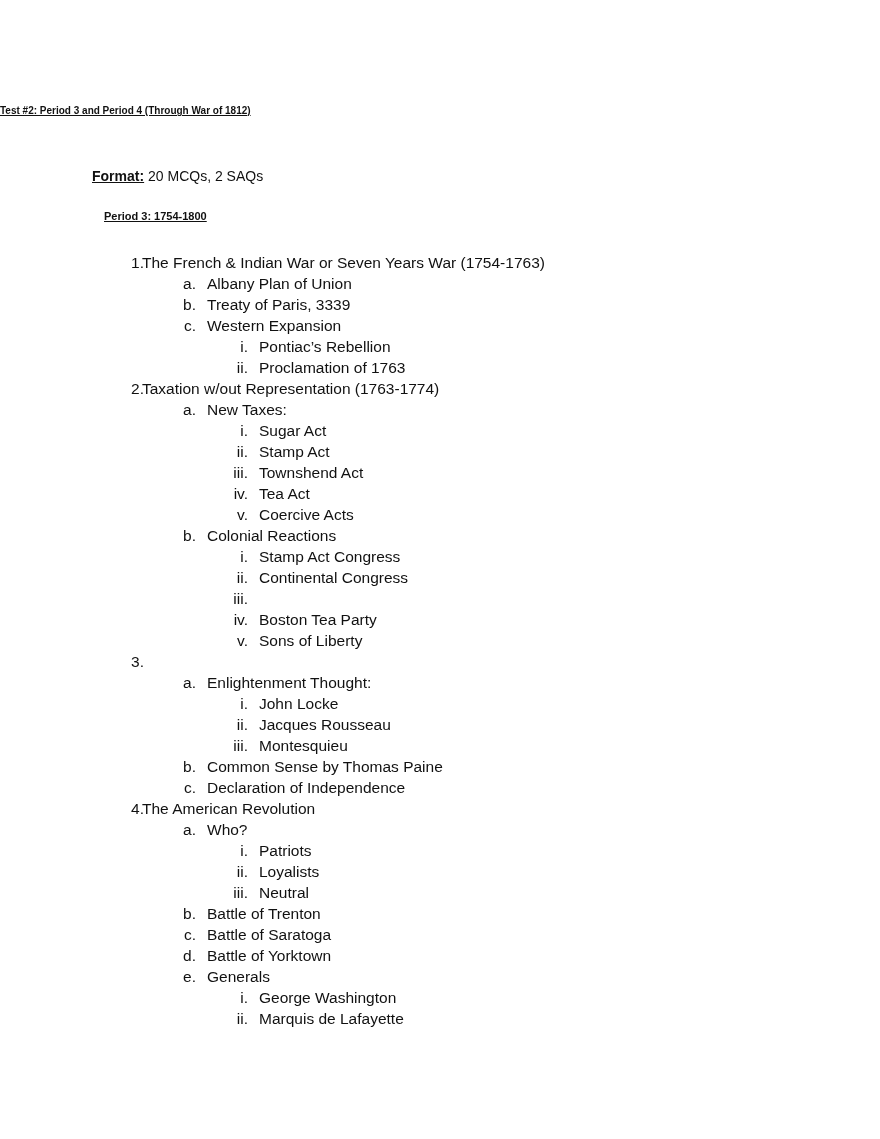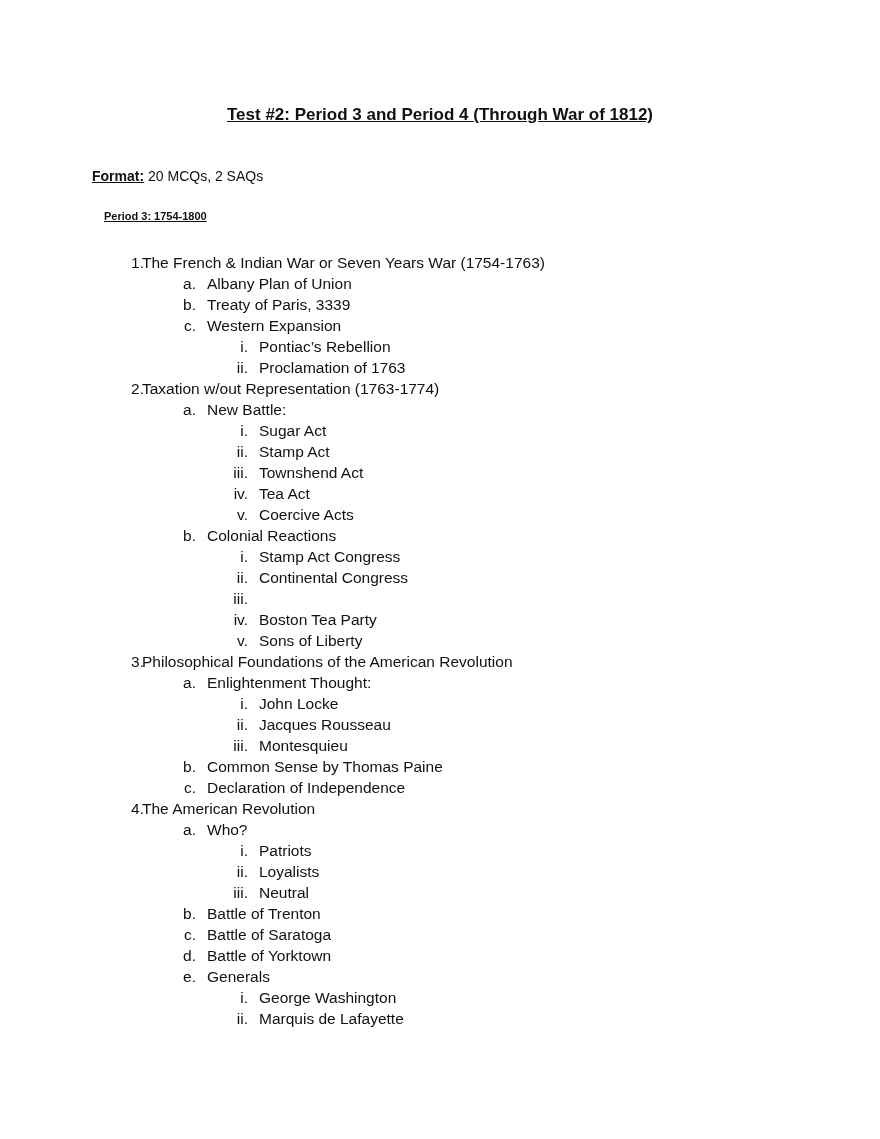--- a/index.html
+++ b/index.html
@@ -1,20 +1,20 @@
 <!DOCTYPE html>
 <html><head>
   <meta charset="utf-8">
   <style>
     html, body { margin: 0; padding: 0; background: #ffffff; }
     body { width: 880px; height: 1139px; position: relative; overflow: hidden;
            font-family: "Liberation Sans", "DejaVu Sans", sans-serif; color: #111; }
     .page { position: absolute; left: 0; top: 0; width: 880px; height: 1139px; }
-    .title { position: absolute; top: 105px; left: 0; width: 880px; text-align: center;
-             font-size: 17px; font-weight: bold; text-decoration: underline; }
+    .title { position: absolute; top: 105px; left: 0; width: 880px; text-align: left;
+             font-size: 10px; font-weight: bold; text-decoration: underline; }
     .format { position: absolute; top: 168px; left: 92px; font-size: 14px; }
     .format .lbl { font-weight: bold; text-decoration: underline; }
     .period { position: absolute; top: 210px; left: 104px; font-size: 11px;
               font-weight: bold; text-decoration: underline; }
     .outline { position: absolute; top: 252px; left: 0; width: 880px; }
     .row { position: relative; height: 21px; line-height: 21px; font-size: 15.5px; white-space: nowrap; }
     .mk { position: absolute; text-align: right; }
     .tx { position: absolute; }
     .l1 .mk { left: 100px; width: 44px; }
     .l1 .tx { left: 142px; }
@@ -56,21 +56,21 @@
       <div class="row l3">
         <span class="mk">ii.</span>
         <span class="tx">Proclamation of 1763</span>
       </div>
       <div class="row l1">
         <span class="mk">2.</span>
         <span class="tx">Taxation w/out Representation (1763-1774)</span>
       </div>
       <div class="row l2">
         <span class="mk">a.</span>
-        <span class="tx">New Battle:</span>
+        <span class="tx">New Taxes:</span>
       </div>
       <div class="row l3">
         <span class="mk">i.</span>
         <span class="tx">Sugar Act</span>
       </div>
       <div class="row l3">
         <span class="mk">ii.</span>
         <span class="tx">Stamp Act</span>
       </div>
       <div class="row l3">
@@ -103,21 +103,20 @@
       <div class="row l3">
         <span class="mk">iv.</span>
         <span class="tx">Boston Tea Party</span>
       </div>
       <div class="row l3">
         <span class="mk">v.</span>
         <span class="tx">Sons of Liberty</span>
       </div>
       <div class="row l1">
         <span class="mk">3.</span>
-        <span class="tx">Philosophical Foundations of the American Revolution</span>
       </div>
       <div class="row l2">
         <span class="mk">a.</span>
         <span class="tx">Enlightenment Thought:</span>
       </div>
       <div class="row l3">
         <span class="mk">i.</span>
         <span class="tx">John Locke</span>
       </div>
       <div class="row l3">

